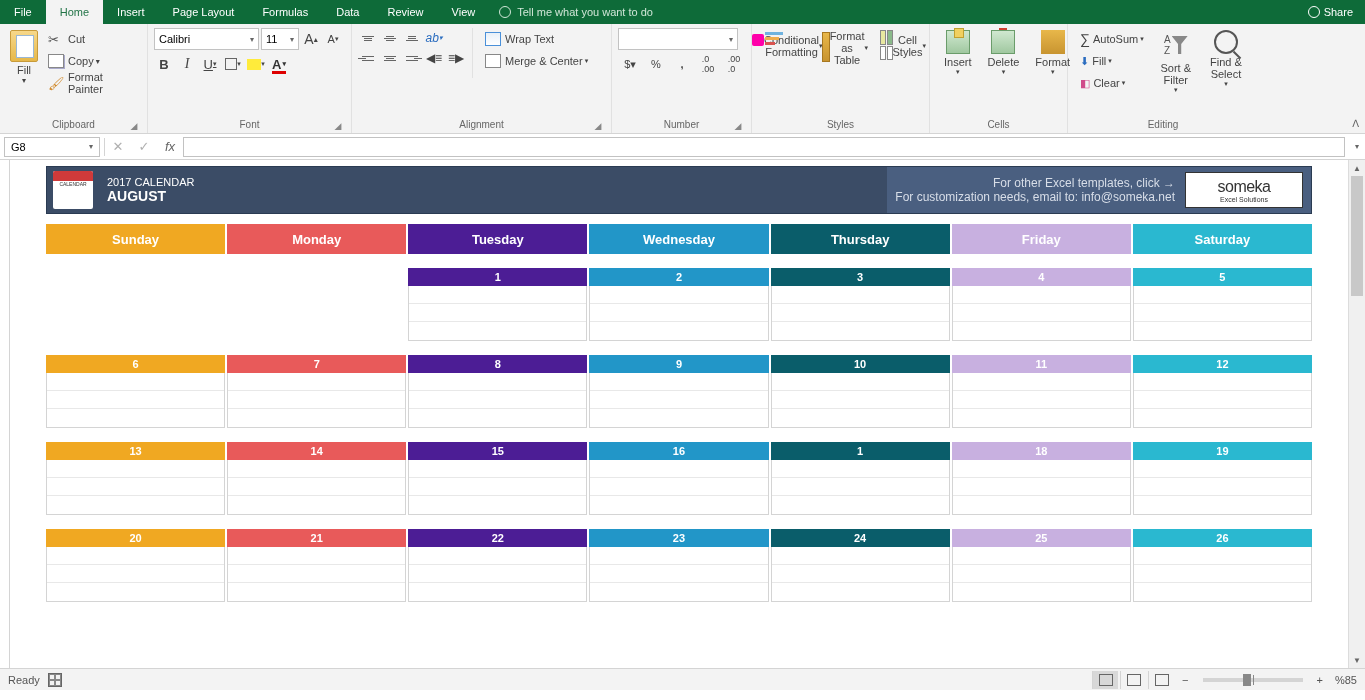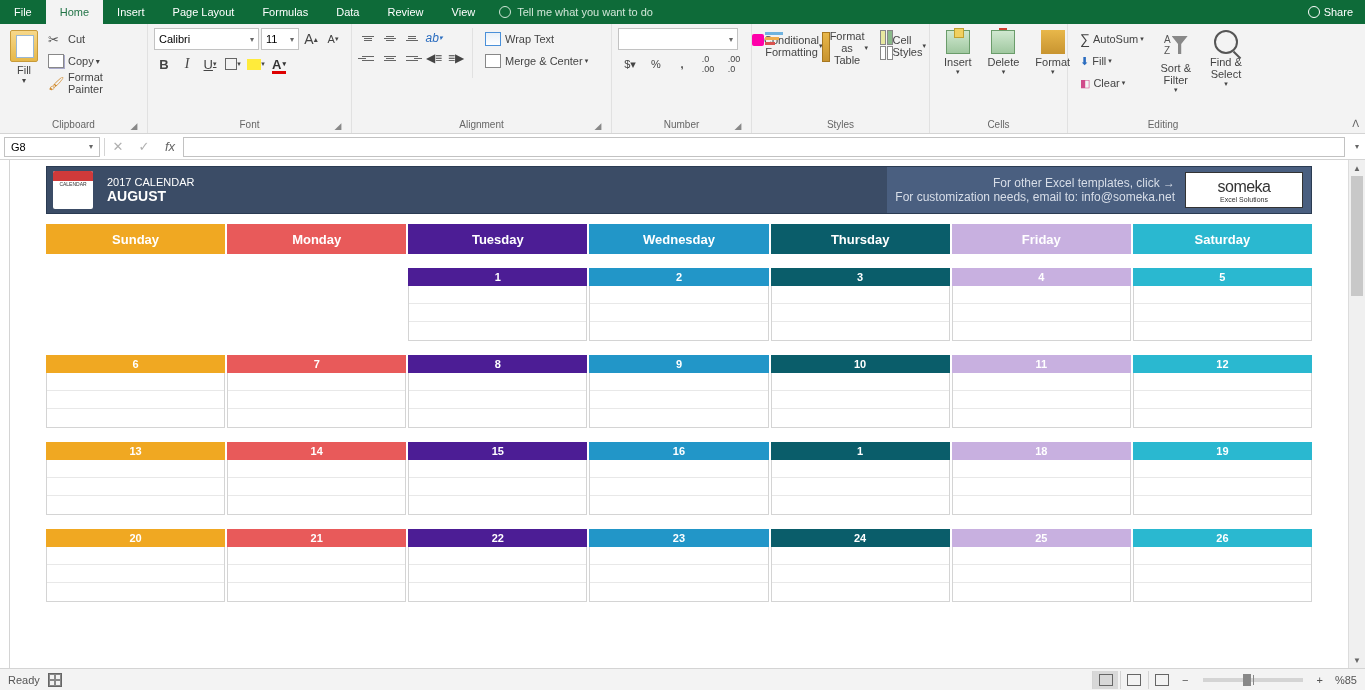--- a/index.html
+++ b/index.html
@@ -336,21 +336,21 @@
         <span style="text-align:center;line-height:1.1">Format as Table</span>
           <span style="font-size:7px">▾</span>
       </div>
       <div class="styles-btn">
         <div class="cs-icon">
             <div class="c1"></div>
             <div class="c2"></div>
             <div class="c3"></div>
             <div class="c3"></div>
           </div>
-        <span style="line-height:1.1">Cell Styles</span>
+        <span style="text-align:center;line-height:1.1">Cell Styles</span>
           <span style="font-size:7px">▾</span>
       </div>
     </div>
     <div class="group-label"><span>Styles</span></div>
   </div>
 
   <div class="ribbon-group" style="width:138px">
     <div class="group-body">
       <div class="cells-btn">
           <div class="cell-icon ins"></div>

